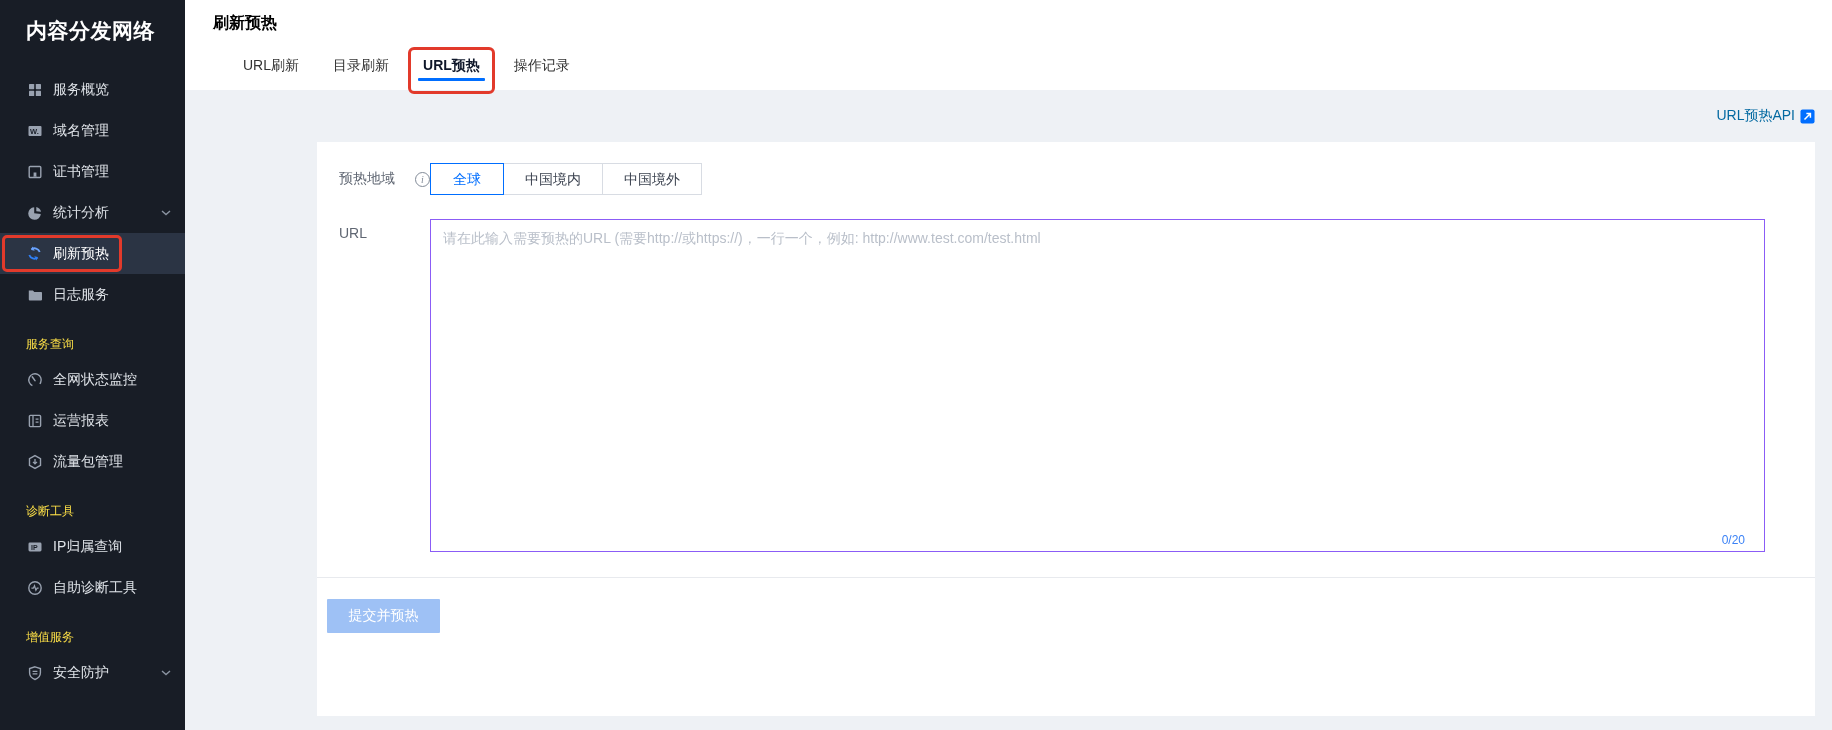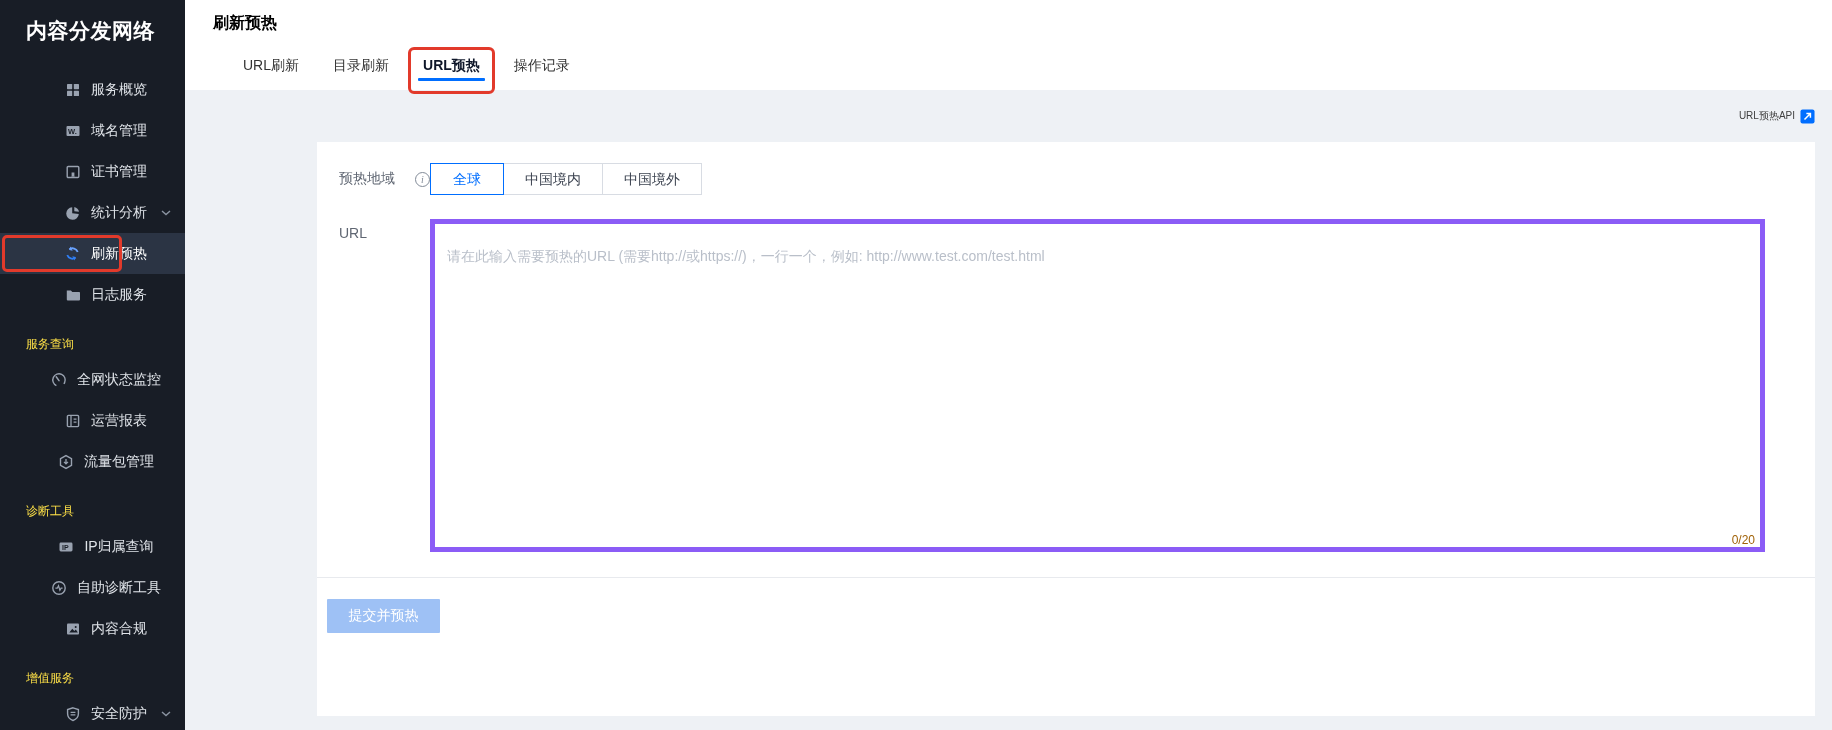--- a/index.html
+++ b/index.html
@@ -3,42 +3,42 @@
 <meta charset="utf-8">
 <style>
   * { margin:0; padding:0; box-sizing:border-box; }
   html,body { width:1832px; height:730px; background:#eef1f5; }
   body { font-family:"Liberation Sans","DejaVu Sans",sans-serif; font-size:14px; }
   .frame { width:1832px; height:730px; display:flex; overflow:hidden; }
 
   
   .sidebar { width:185px; min-width:185px; background:#181d26; color:#dfe3e8; overflow:hidden; }
   .sb-title { font-size:21px; font-weight:bold; color:#ffffff; padding:17px 8px 24px 26px; letter-spacing:.5px; }
-  .sb-item { height:41px; display:flex; align-items:center; padding-left:26px; position:relative; font-size:14px; cursor:pointer;justify-content:center; }
+  .sb-item { height:41px; display:flex; align-items:center; padding-left:26px; position:relative; font-size:14px; cursor:pointer; }
   .sb-item .icn { width:17px; height:17px; margin-right:10px; display:flex; align-items:center; justify-content:center; flex:none; }
   .sb-item.active { background:#2b3444; color:#ffffff; }
   .sb-header { font-size:12px; color:#fde047; padding-left:26px; margin-top:14px; height:30px; line-height:30px; }
   .chev { position:absolute; right:14px; top:50%; transform:translateY(-50%); display:flex; }
   .annot { position:absolute; border:3px solid #e23a2b; border-radius:5px; pointer-events:none; z-index:5; }
   .sb-annot { left:2px; right:63px; top:2px; bottom:2px; }
   .icn-badge-text { font-weight:bold; fill:#181d26; font-family:"Liberation Sans",sans-serif; }
 
   
   .main { flex:1; display:flex; flex-direction:column; min-width:0; }
   .main-header { background:#ffffff; height:90px; }
   .page-title { font-size:16px; font-weight:bold; color:#000; padding:13px 0 0 28px; height:42px; line-height:20px; }
   .tabs { display:flex; height:48px; padding-left:58px; }
   .tab { display:flex; align-items:center; margin-right:34px; position:relative; color:#333; cursor:pointer;justify-content:center; }
   .tab.active { font-weight:bold; color:#0f172a; }
   .tab-underline { position:absolute; left:-5px; right:-5px; bottom:9px; height:3px; background:#006eff; border-radius:1px; }
   .tab-annot { left:-15px; right:-15px; top:5px; bottom:-4px; border-radius:6px; }
 
   .content { flex:1; background:#eef1f5; overflow:hidden; }
   .api-row { height:52px; display:flex; align-items:center; justify-content:flex-end; padding-right:17px; }
-  .api-link { color:#404040; display:flex; align-items:center; gap:5px; cursor:pointer; text-decoration:none; font-size:10px; }
+  .api-link { color:#0369a1; display:flex; align-items:center; gap:5px; cursor:pointer; text-decoration:none; font-size:14px; }
 
   
   .card { background:#ffffff; margin:0 17px 0 132px; height:574px; }
   .form { padding:21px 50px 22px 22px; }
   .frow { display:flex; }
   .frow.region { margin-bottom:24px; }
   .flabel { width:91px; min-width:91px; color:#5f6672; font-size:14px;justify-content:space-between; }
   .frow.region .flabel { padding-top:7px; display:flex; align-items:flex-start; gap:6px; }
   .frow.url .flabel { padding-top:6px; }
   .fctrl { flex:1; min-width:0; }
@@ -47,24 +47,24 @@
             font-size:10px; line-height:13px; text-align:center; display:inline-block; margin-top:2px;
             font-style:italic; font-family:"Liberation Serif",serif; cursor:pointer; }
 
   .btn-group { display:inline-flex; }
   .opt { height:32px; line-height:30px; padding:0 21px; background:#fff; border:1px solid #d8dce3;
          color:#3c4350; font-size:14px; cursor:pointer; margin-left:-1px; position:relative; text-align:center; }
   .opt:first-child { margin-left:0; min-width:72px; padding:0 22px; }
   .opt.selected { border-color:#006eff; color:#006eff; z-index:2; }
 
   .ta-wrap { position:relative; width:1335px; }
-  textarea { width:1335px; height:333px; border:5px solid #8b5cf6; background:#fff; resize:none; outline:none;
-             padding:24px 12px; font-size:14px; color:#0f172a; font-family:"Liberation Sans","DejaVu Sans",sans-serif; }
+  textarea { width:1335px; height:333px; border:1px solid #8b5cf6; background:#fff; resize:none; outline:none;
+             padding:10px 12px; font-size:14px; color:#0f172a; font-family:"Liberation Sans","DejaVu Sans",sans-serif; }
   textarea::placeholder { color:#b9bfc9; }
-  .counter { position:absolute; right:10px; bottom:8px; font-size:12px; color:#a16207; }
+  .counter { position:absolute; right:20px; bottom:8px; font-size:12px; color:#3b82f6; }
 
   .hints { margin-top:10px; }
   .hint { font-size:13px; line-height:19px; color:#b9bec6; }
 
   .card-footer { border-top:1px solid #e8eaee; padding:21px 0 0 10px; }
   .submit-btn { width:113px; height:34px; background:#9ec1f5; color:#ffffff; border:none; font-size:14px;
                 border-radius:1px; cursor:not-allowed; font-family:"Liberation Sans","DejaVu Sans",sans-serif; }
 </style>
 </head>
 <body>
@@ -192,30 +192,20 @@
     <div class="sb-item">
       <span class="icn">
         <svg width="16" height="16" viewBox="0 0 16 16" fill="none">
             <circle cx="8" cy="8" r="6.2" stroke="#99a2b0" stroke-width="1.4"></circle>
             <path d="M4.4 8.2h1.9l1.2-2.5 1.4 4.5 1.2-2h1.5" stroke="#99a2b0" stroke-width="1.2"></path>
           </svg>
       </span>
       <span>自助诊断工具</span>
     </div>
 
-    <div class="sb-item">
-      <span class="icn">
-        <svg width="16" height="16" viewBox="0 0 16 16">
-            <rect x="2" y="2.6" width="12" height="10.8" rx="1" fill="#99a2b0"></rect>
-            <path d="M4.3 11.4l3-3.6 2 2.2 1.5-1.5 2.1 2.9z" fill="#181d26"></path>
-            <circle cx="10.7" cy="5.9" r="1" fill="#181d26"></circle>
-          </svg>
-      </span>
-      <span>内容合规</span>
-    </div>
 
     <div class="sb-header">增值服务</div>
 
     <div class="sb-item">
       <span class="icn">
         <svg width="16" height="16" viewBox="0 0 16 16" fill="none">
             <path d="M8 1.8l5.4 1.7v4.3c0 3.3-2.1 5.5-5.4 6.7-3.3-1.2-5.4-3.4-5.4-6.7V3.5z" stroke="#99a2b0" stroke-width="1.4"></path>
             <path d="M5.6 6.4h4.8M5.6 8.9h4.8" stroke="#99a2b0" stroke-width="1.2"></path>
           </svg>
       </span>

